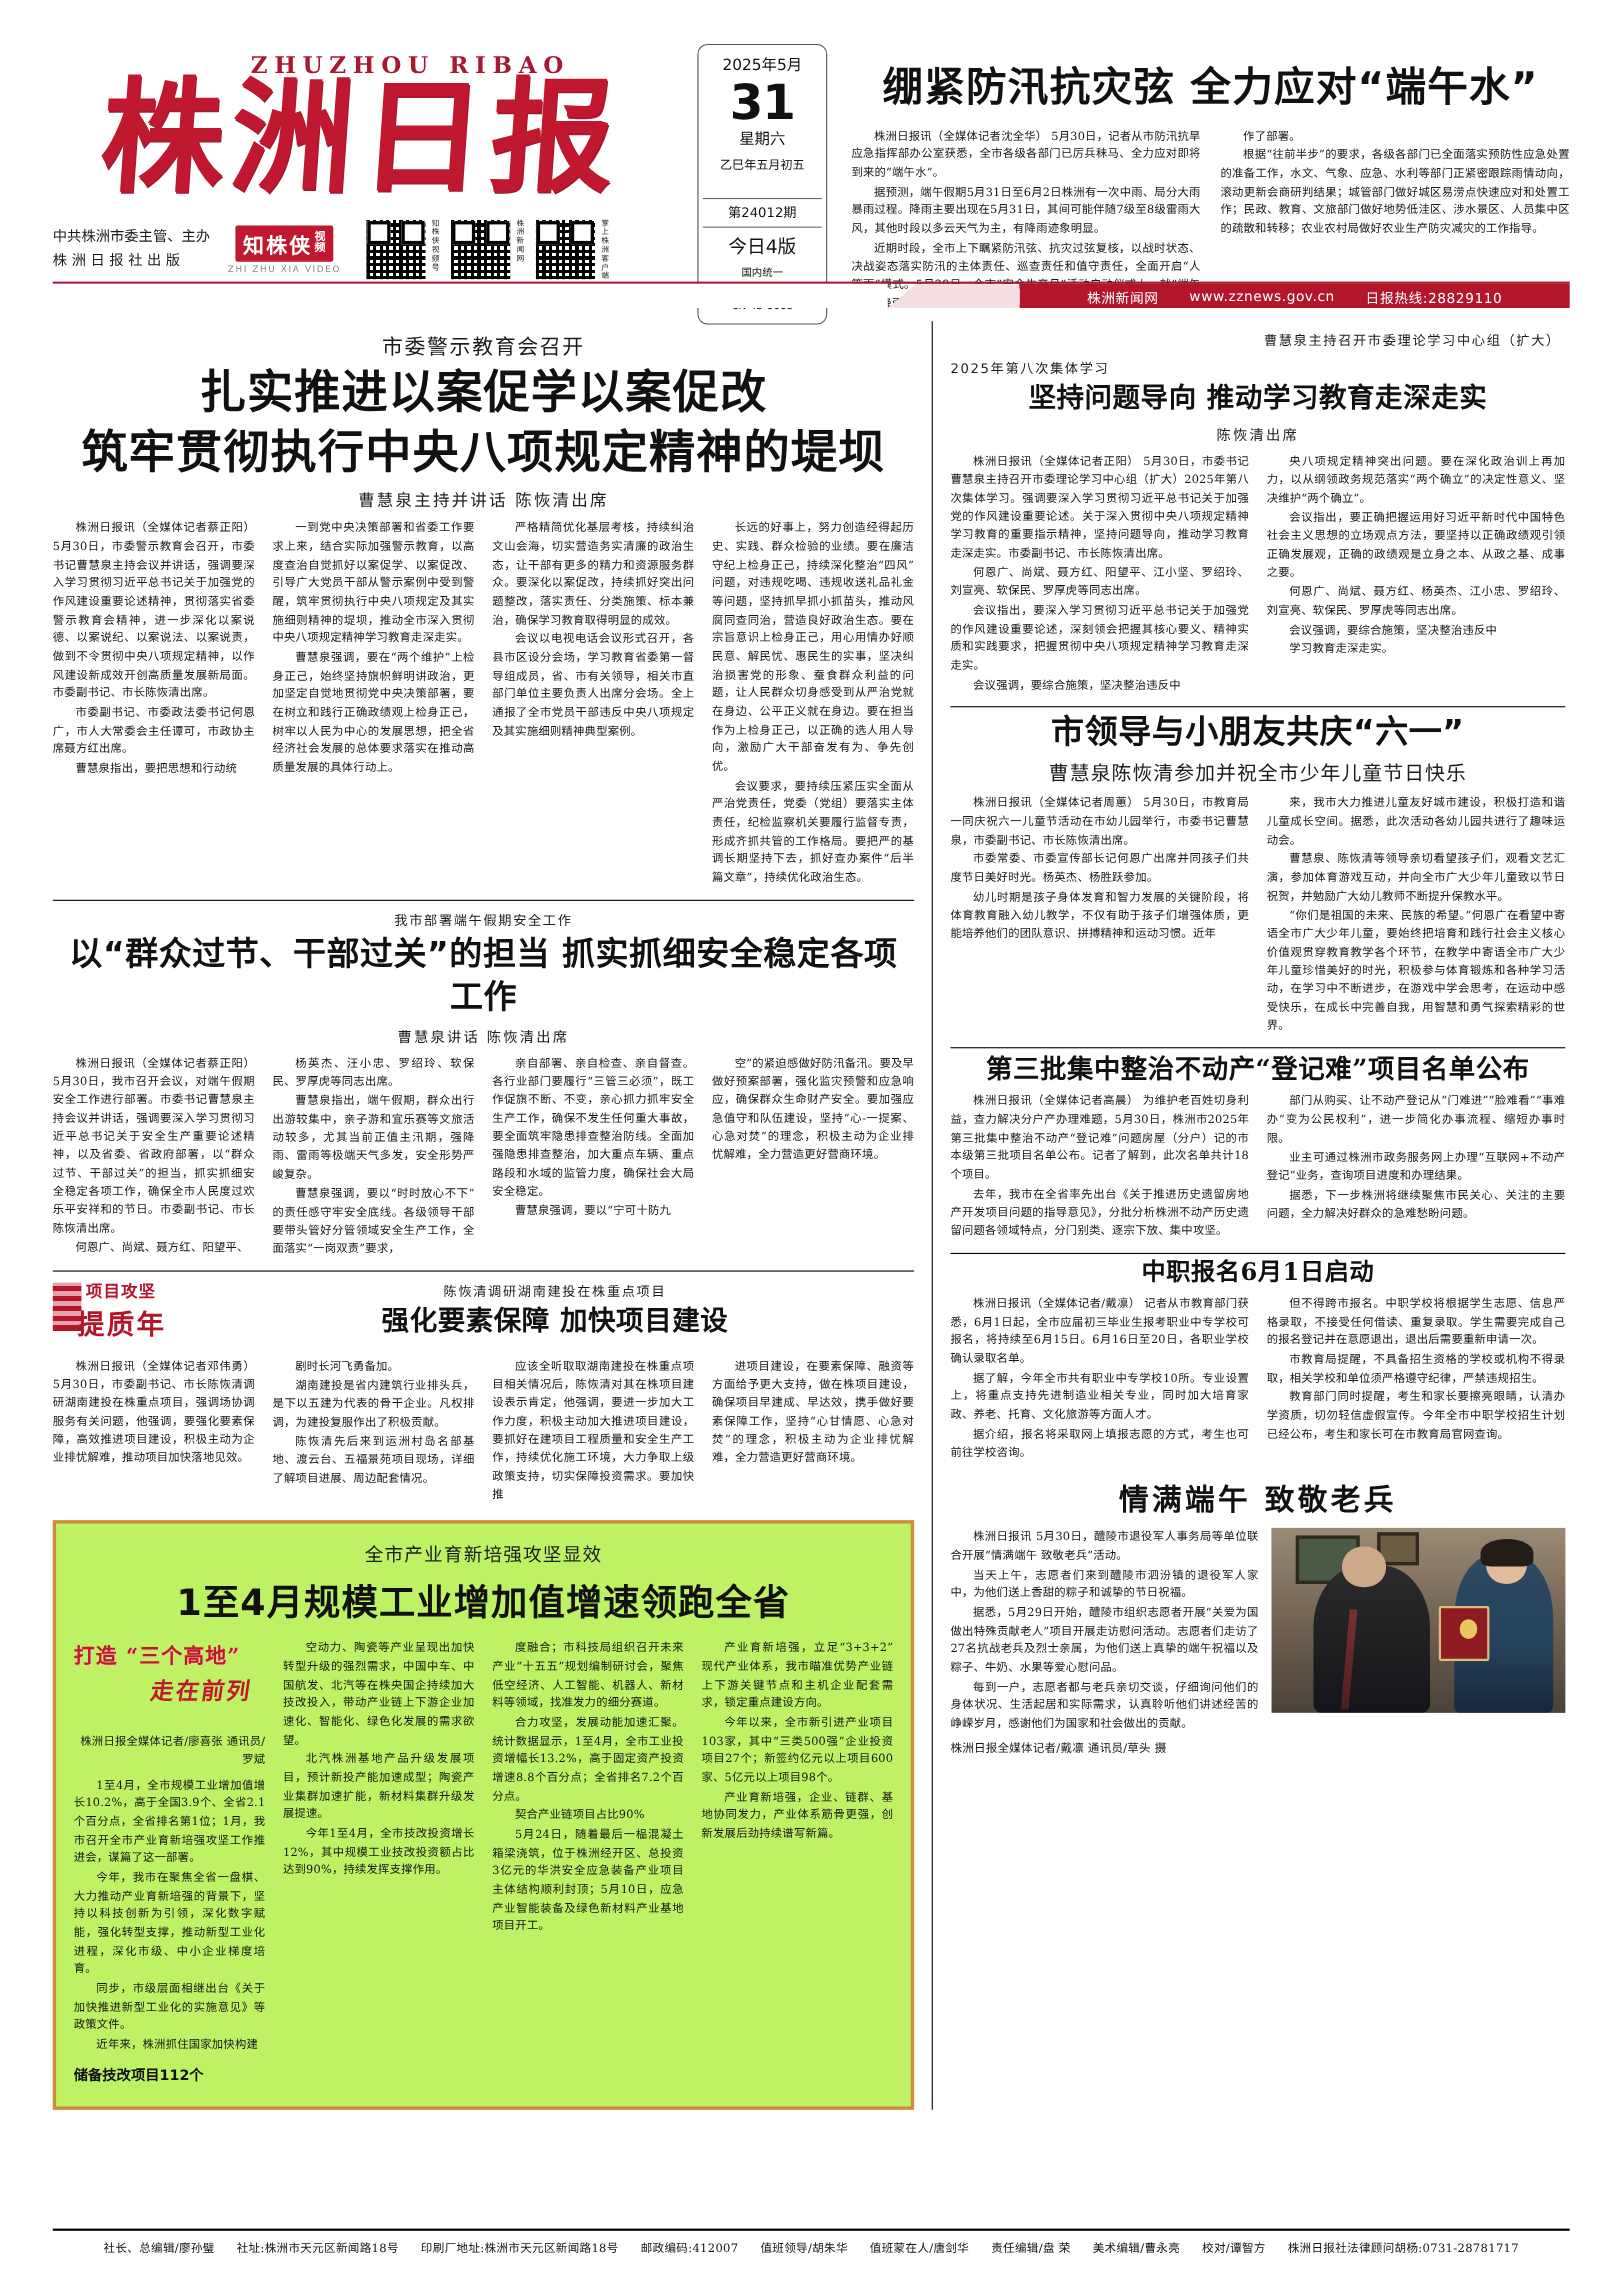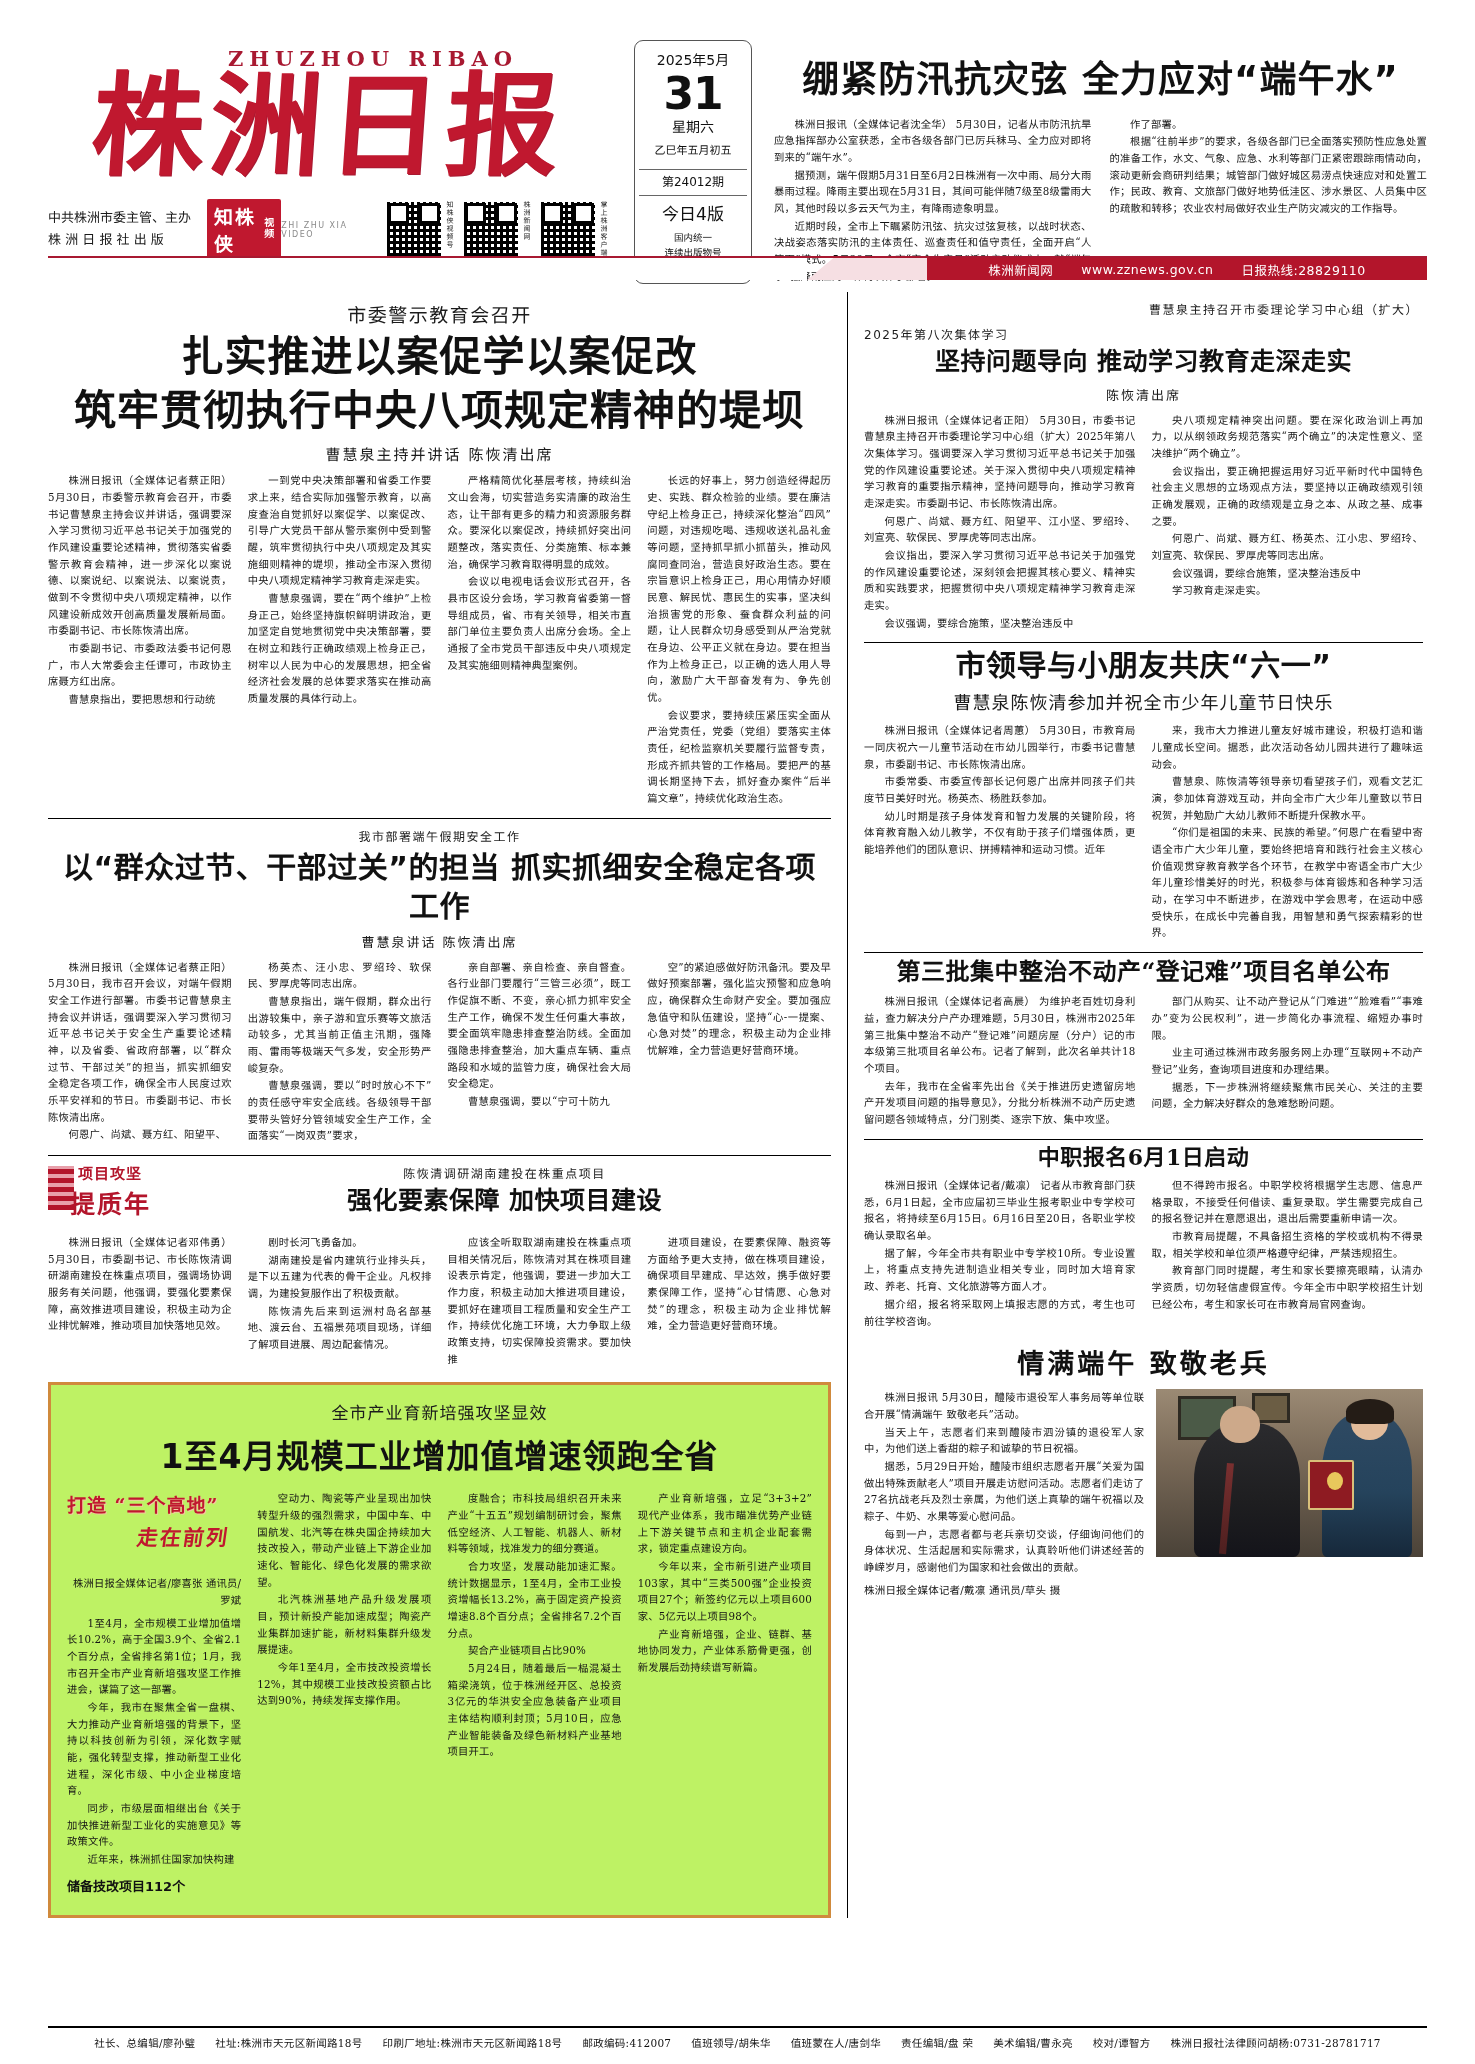--- a/index.html
+++ b/index.html
@@ -27,21 +27,21 @@
     font-family:"DejaVu Serif","Liberation Serif",serif;
     color:#c0182f; font-size:112px; font-weight:bold;
     letter-spacing:6px; line-height:1.05; margin-top:-4px;
     text-align:center;
     transform:skewX(-4deg);
     text-shadow:1px 1px 0 #a81931;
   }
   .mast-sub { display:flex; align-items:center; gap:12px; margin-top:14px; }
   .mast-org { font-size:13px; line-height:1.7; color:#1a1a1a; white-space:nowrap; }
   .zzx-badge {
-    display:flex; align-items:center; margin-left:4px;
+    display:flex; flex-direction:column; align-items:center; margin-left:4px;
   }
   .zzx-box {
     background:#c0182f; color:#fff; font-size:19px; font-weight:bold;
     padding:3px 7px; letter-spacing:2px; display:flex; align-items:center; gap:2px;
     border-radius:2px;
   }
   .zzx-box .sm { font-size:10px; line-height:1.05; letter-spacing:0; }
   .zzx-pin { font-size:8px; color:#8a8a8a; letter-spacing:1.5px; margin-top:2px; }
   .qr-row { display:flex; gap:9px; align-items:flex-start; margin-left:10px; }
   .qr-wrap { display:flex; align-items:flex-start; gap:2px; }
@@ -62,21 +62,21 @@
   .qr-lbl { font-size:7px; writing-mode:vertical-rl; color:#222; letter-spacing:1px; }
 
   
   .datebox {
     width:118px; margin-left:26px; border:1.5px solid #555; border-radius:9px;
     text-align:center; padding:9px 4px 8px; font-size:13px; line-height:1.5;
   }
   .datebox .d-ym { font-size:14px; }
   .datebox .d-day { font-size:44px; font-weight:bold; line-height:1.05; letter-spacing:-1px; }
   .datebox .d-week { font-size:14px; }
-  .datebox .d-lunar { font-size:11px; margin-top:5px; padding-bottom:9px; border-bottom:1px solid #666; }
+  .datebox .d-lunar { font-size:11px; margin-top:5px; padding-bottom:20px; border-bottom:1px solid #666; }
   .datebox .d-issue { font-size:12px; padding:3px 0 4px; border-bottom:1px solid #666; }
   .datebox .d-pages { font-size:17px; padding-top:6px; }
   .datebox .d-tiny { font-size:9.5px; line-height:1.55; margin-top:4px; }
 
   
   .toplead { flex:1; margin-left:22px; padding-top:4px; }
   .toplead h1 {
     font-family:"DejaVu Sans","Liberation Sans",sans-serif;
     font-size:37px; font-weight:bold; letter-spacing:1px; margin:14px 0 0;
     line-height:1.18; text-align:center;

